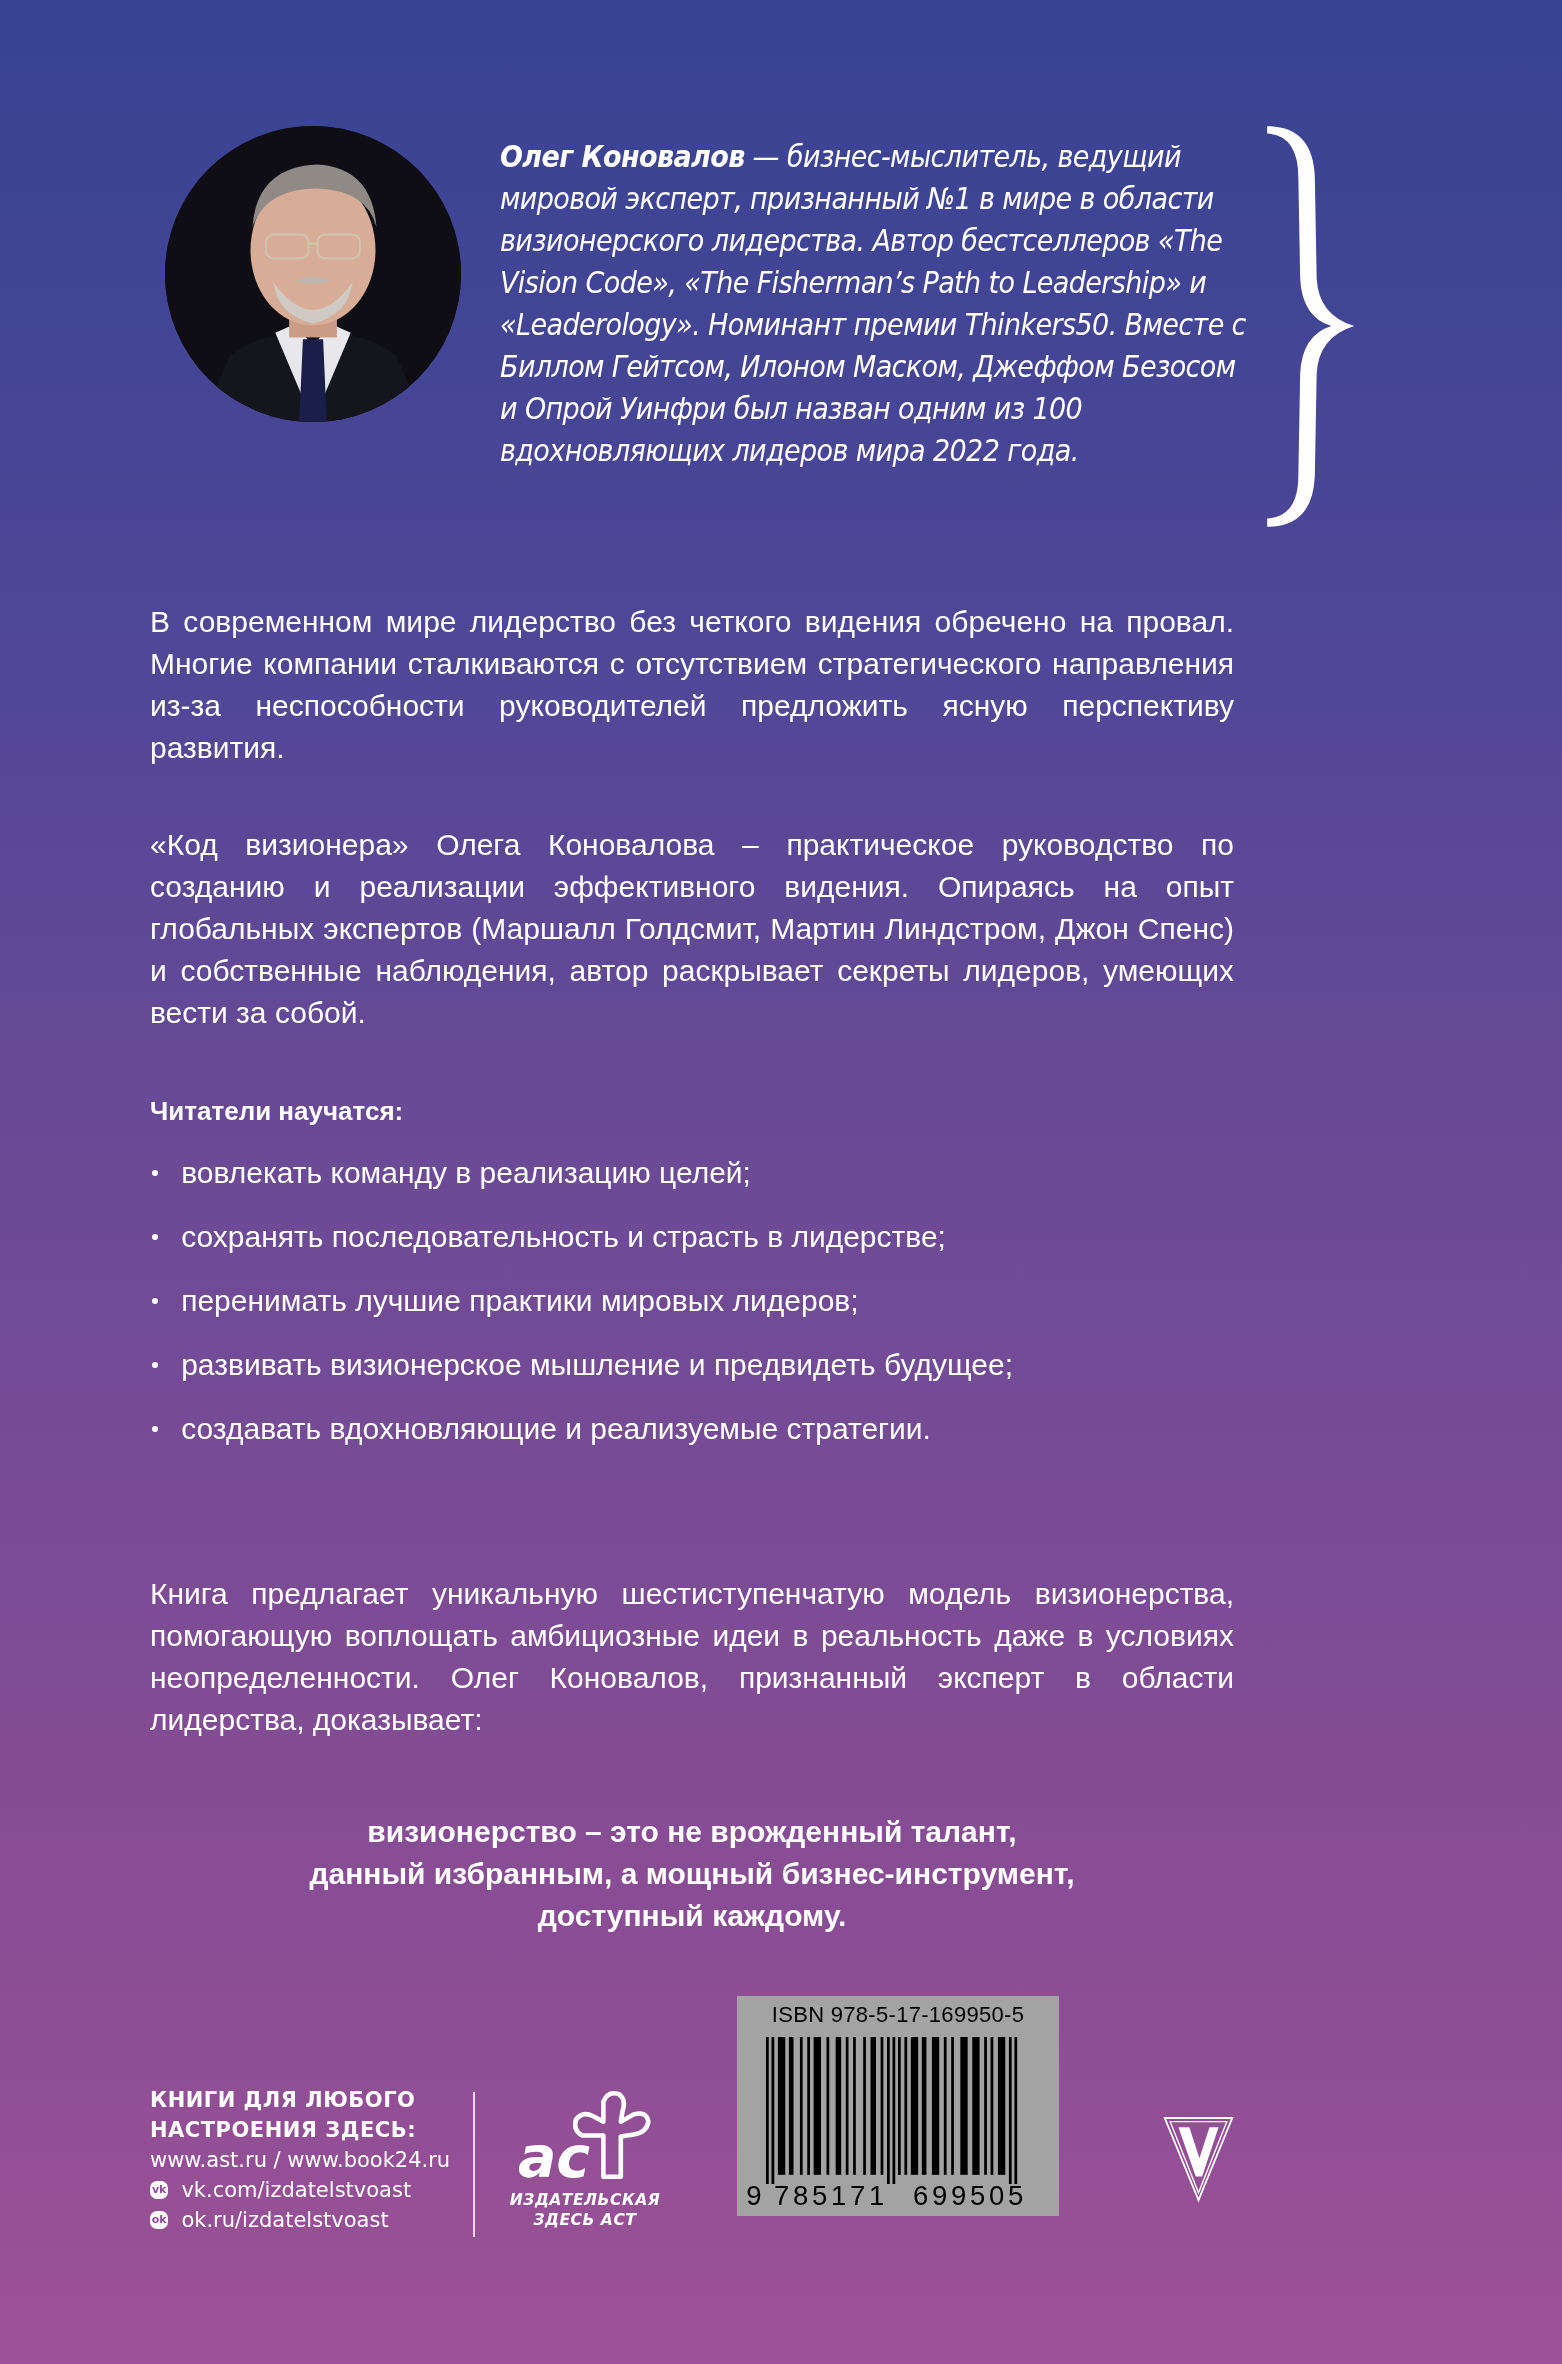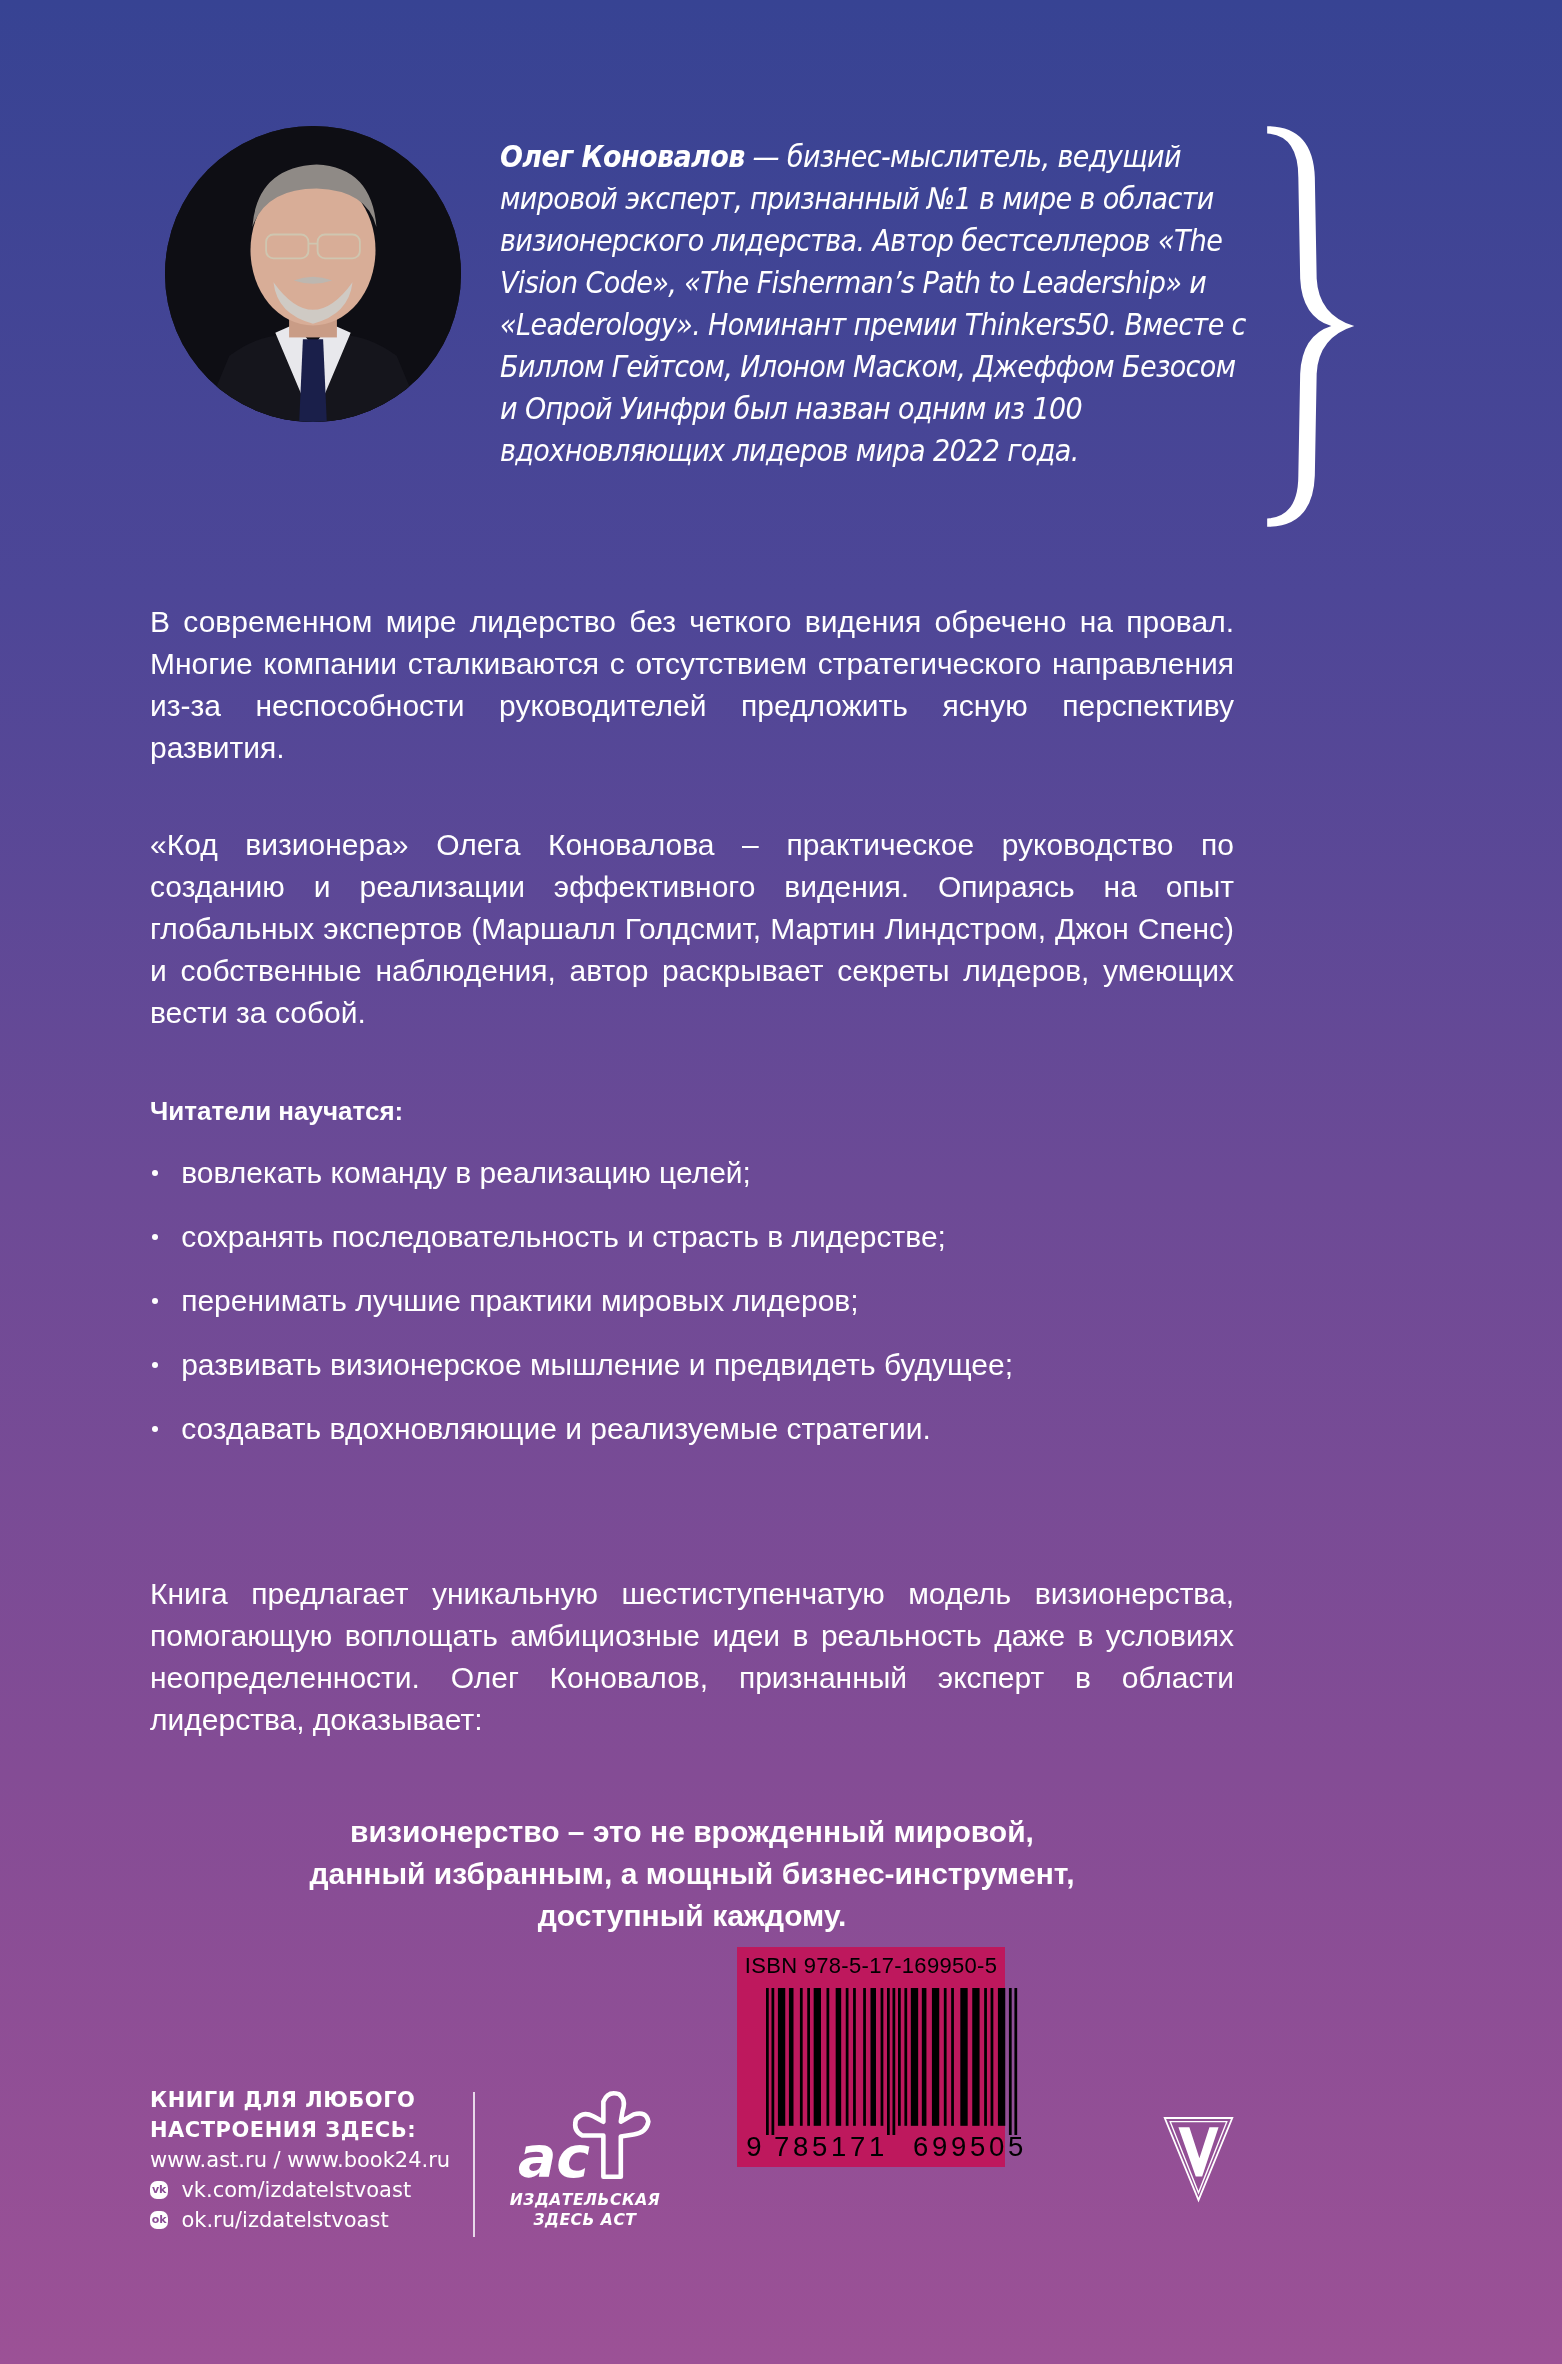--- a/index.html
+++ b/index.html
@@ -67,22 +67,22 @@
   }
   .publisher-logo {
     position: absolute; left: 507px; top: 2085px; width: 156px; height: 156px;
   }
   .publisher-logo svg { width: 138px; height: 101px; display: block; margin-left: 9.2px; }
   .publisher-caption {
     font-family: "DejaVu Sans", sans-serif; font-weight: bold;
     font-size: 15.6px; line-height: 20px; text-align: center; letter-spacing: 0.5px; margin-top: 3.7px; width: 156px; font-style: italic;
   }
   .barcode-box {
-    position: absolute; left: 737px; top: 1947px; width: 268px; height: 220px;
-    background: #be185d; color: #000; box-sizing: border-box;
+    position: absolute; left: 737px; top: 1996px; width: 322px; height: 220px;
+    background: #a3a3a3; color: #000; box-sizing: border-box;
   }
   .isbn-text {
     position: absolute; top: 5.5px; left: 0; right: 0; text-align: center;
     font-family: "Liberation Sans", sans-serif; font-size: 22px; letter-spacing: 0.3px;
   }
   .bars { position: absolute; left: 29px; top: 41px; width: 275px; height: 147px; }
   .barcode-digits {
     position: absolute; top: 184px; left: 0; right: 0;
     font-family: "Liberation Sans", sans-serif; font-size: 27.5px; letter-spacing: 0.9px;
   }
@@ -153,21 +153,21 @@
     </li>
   <li>
       <span class="bullet-dot"></span>
       <span>создавать вдохновляющие и реализуемые стратегии.</span>
     </li>
 </ul>
 
 <div class="body-text p3">Книга предлагает уникальную шестиступенчатую модель визионерства, помогающую воплощать амбициозные идеи в реальность даже в условиях неопределенности. Олег Коновалов, признанный эксперт в области лидерства, доказывает:</div>
 
 <div class="quote">
-  <div>визионерство – это не врожденный мировой,</div>
+  <div>визионерство – это не врожденный талант,</div>
   <div>данный избранным, а мощный бизнес-инструмент,</div>
   <div>доступный каждому.</div>
 </div>
 
 <div class="footer-info">
   <div class="footer-heading">
     <div>КНИГИ ДЛЯ ЛЮБОГО</div>
     <div>НАСТРОЕНИЯ ЗДЕСЬ:</div>
   </div>
   <div>www.ast.ru / www.book24.ru</div>

